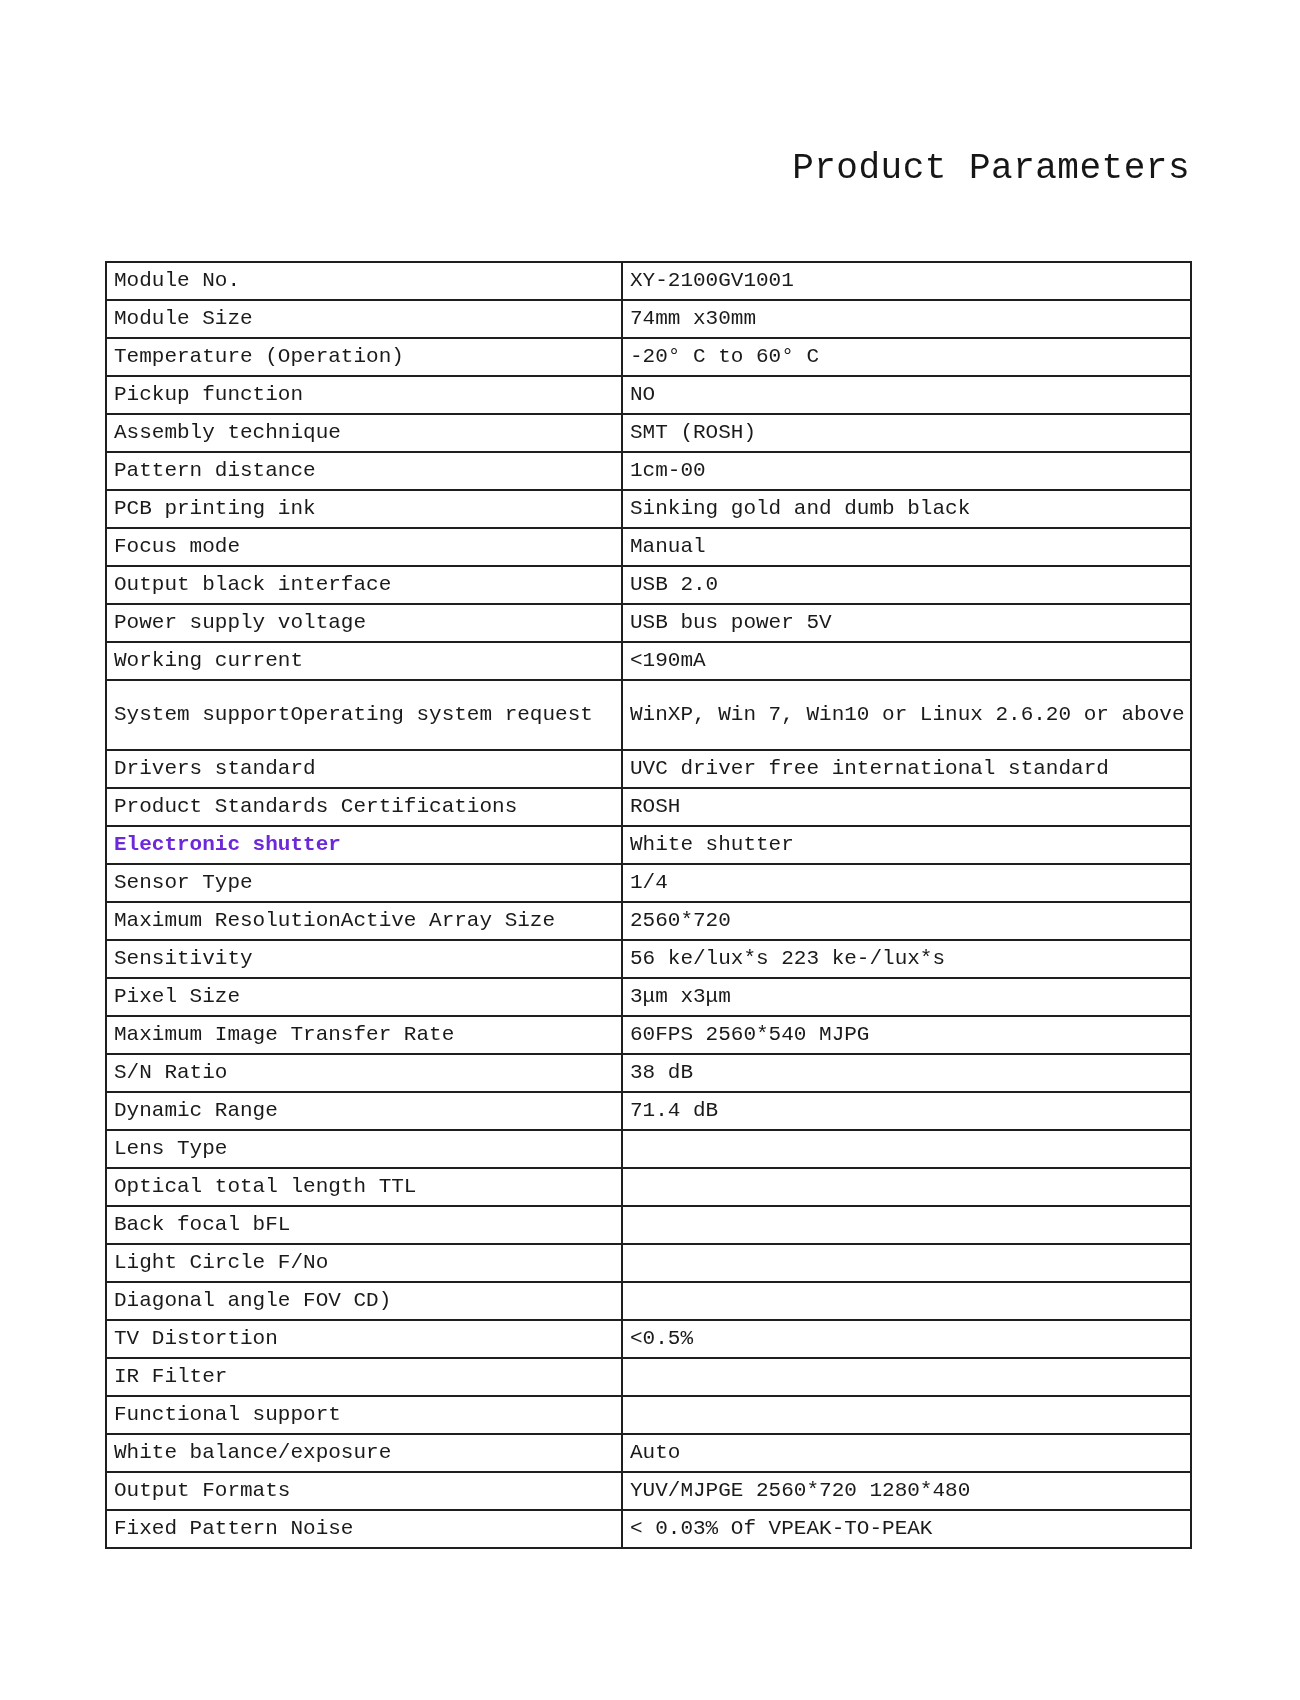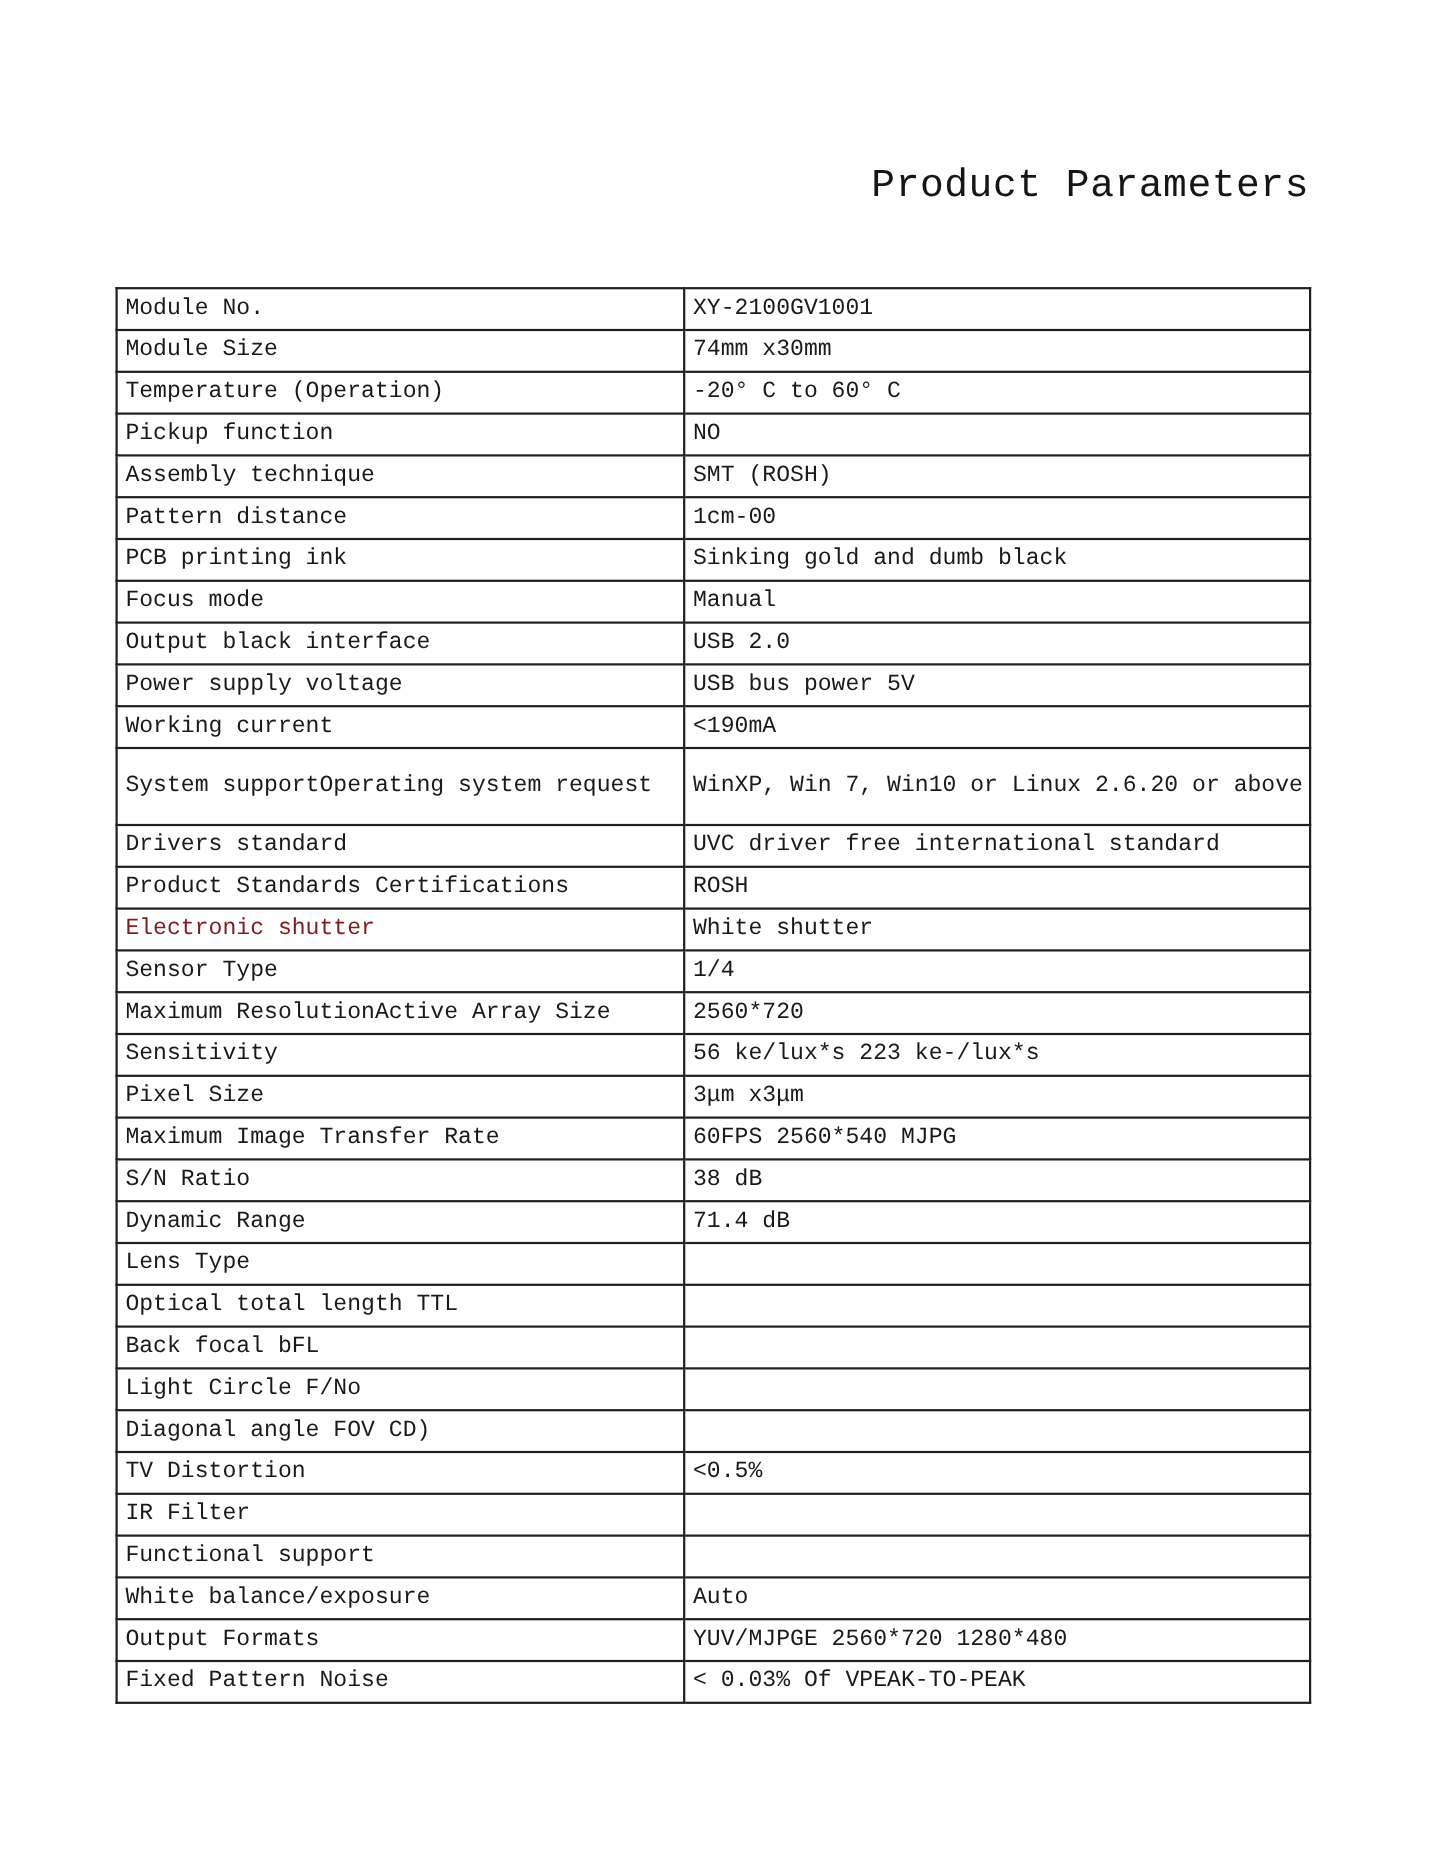--- a/index.html
+++ b/index.html
@@ -43,21 +43,22 @@
     font-size: 21px;
     line-height: 1.2;
     vertical-align: middle;
     white-space: nowrap;
     overflow: hidden;
   }
   tr.tall td {
     height: 68px;
   }
   td.muted {
-    color: #7f1d1d;
+    color: #6d28d9;
+    font-weight: bold;
   }
 </style>
 </head>
 <body>
 
 <h1 class="page-title">Product Parameters</h1>
 
 <table class="params">
   <colgroup>
     <col style="width:516px">

